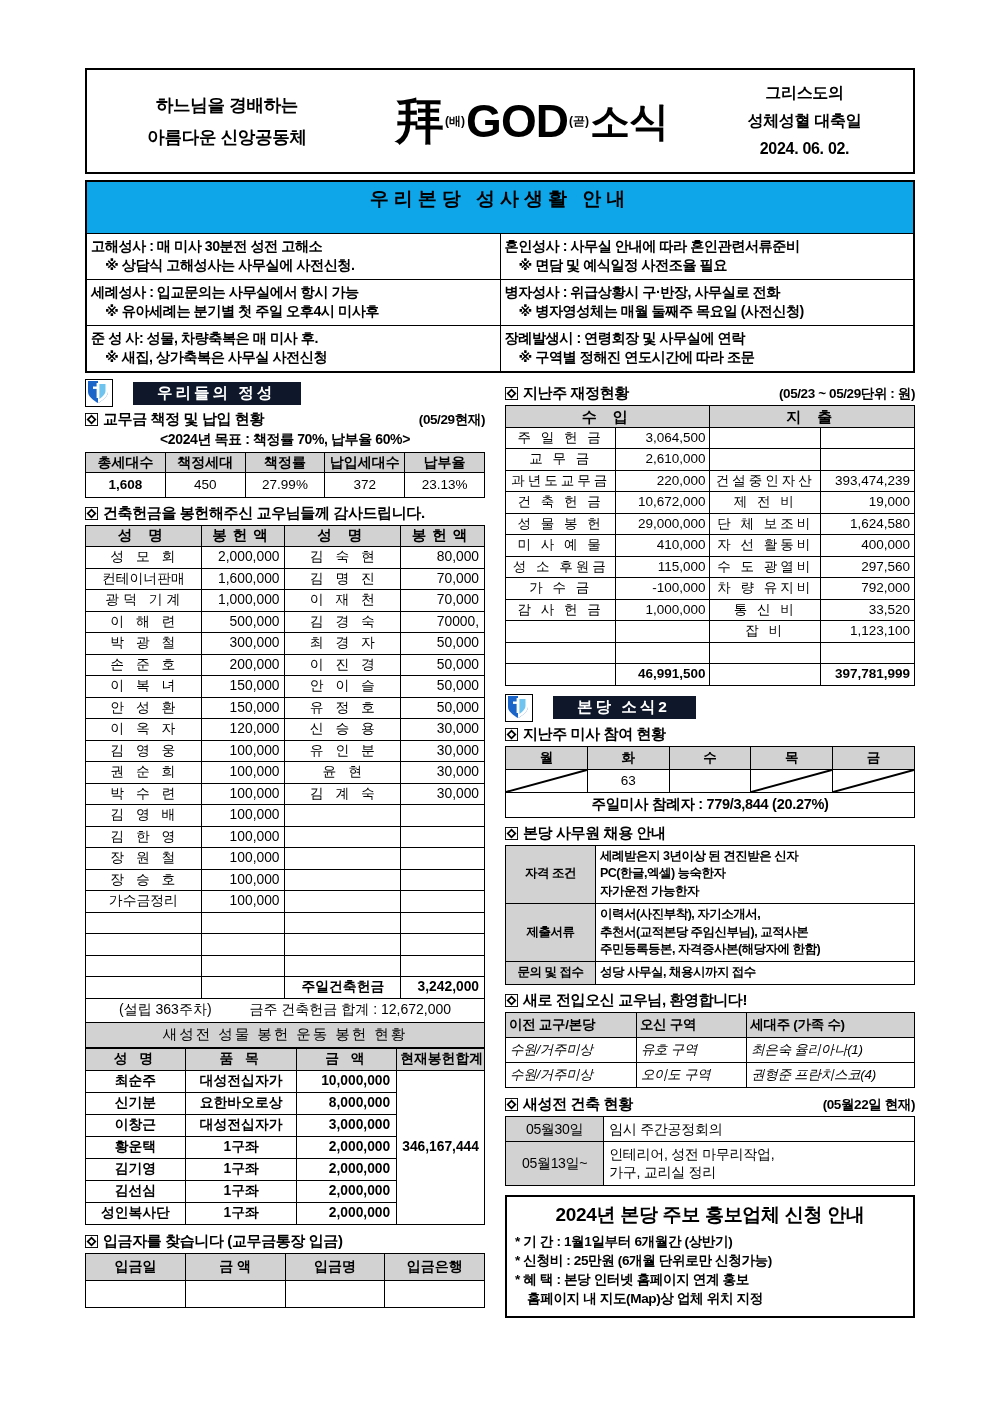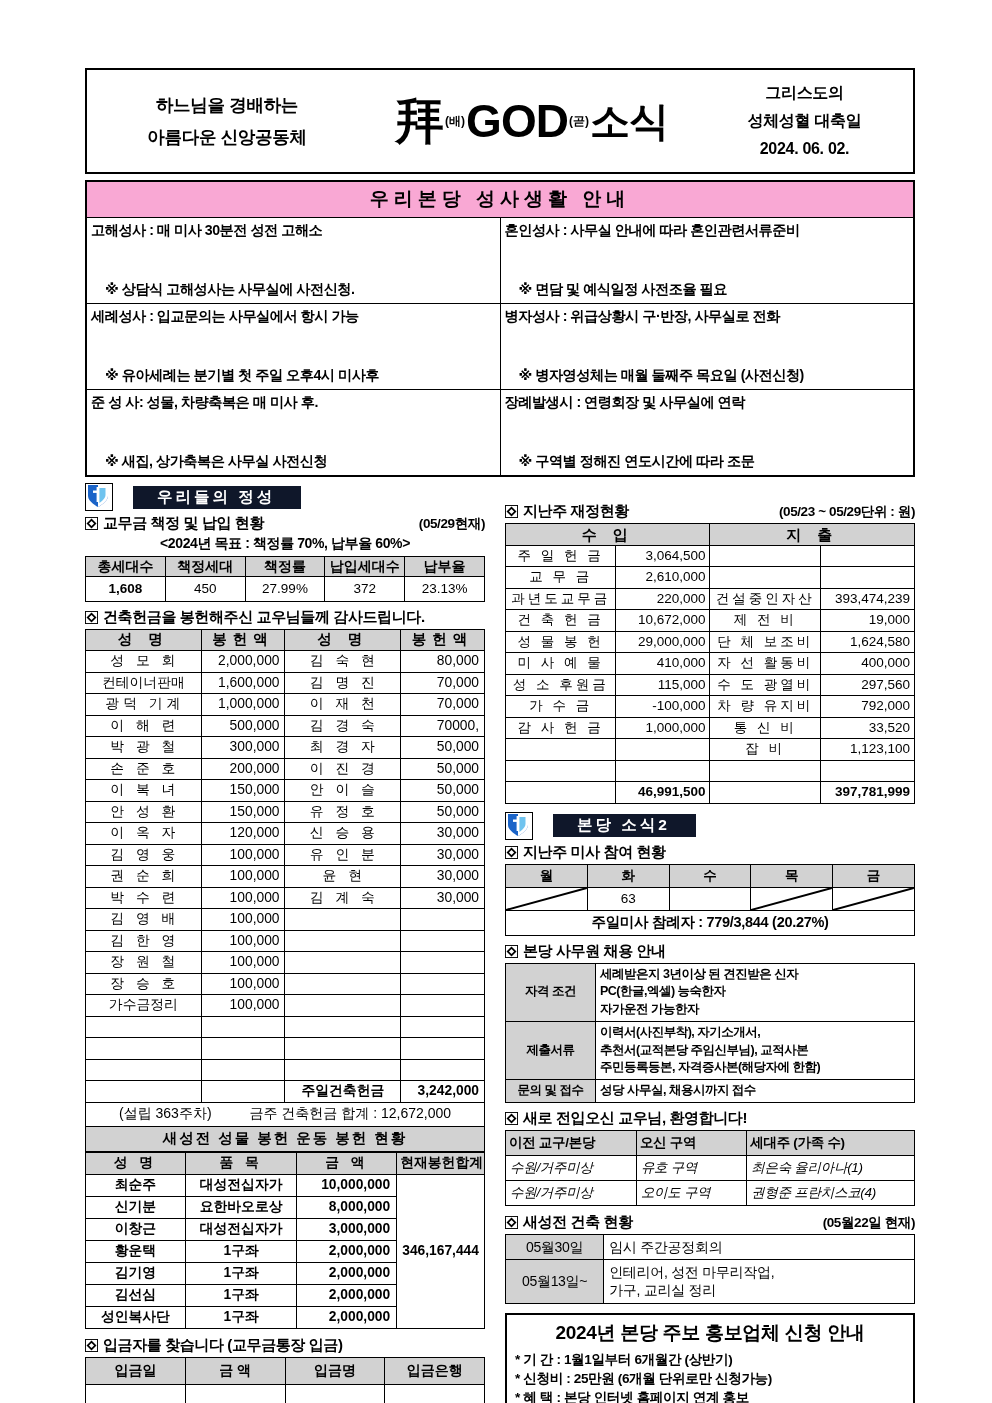--- a/index.html
+++ b/index.html
@@ -23,27 +23,27 @@
   .mh-left{width:268px;text-align:center;font-size:17.5px;font-weight:bold;line-height:1.85;letter-spacing:-0.3px;}
   .mh-mid{flex:1;text-align:center;display:flex;align-items:center;justify-content:center;}
   .mh-bae{font-family:"DejaVu Serif",serif;font-size:49px;font-weight:bold;line-height:1;}
   .mh-sub{font-size:12px;font-weight:bold;vertical-align:-6px;padding:0 1px;}
   .mh-god{font-size:46px;font-weight:bold;letter-spacing:-1px;font-family:"Liberation Sans",sans-serif;}
   .mh-sosik{font-size:40px;font-weight:bold;letter-spacing:-1px;}
   .mh-right{width:205px;text-align:center;font-size:16px;font-weight:bold;line-height:1.75;letter-spacing:-0.3px;}
 
   
   .sacr{margin-top:6px;border:2.5px solid #000;}
-  .sacr-title{background:#f9a8d4;text-align:center;font-size:19px;font-weight:bold;letter-spacing:5px;
-              padding:4px 0 5px;border-bottom:1.5px solid #000;}
+  .sacr-title{background:#0ea5e9;text-align:center;font-size:19px;font-weight:bold;letter-spacing:5px;
+              padding:4px 0 21px;border-bottom:1.5px solid #000;}
   .sacr table td{border:none;border-bottom:1px solid #000;padding:3px 4px 4px;font-size:14.2px;
                  font-weight:bold;letter-spacing:-0.5px;white-space:normal;line-height:1.34;}
   .sacr table tr:last-child td{border-bottom:none;}
   .sacr table td.vsep{border-right:1.2px solid #000;}
-  .sacr .ln2{display:block;padding-left:14px;margin-top:40px;}
+  .sacr .ln2{display:block;padding-left:14px;}
 
   
   .cols{display:flex;margin-top:7px;}
   .colL{width:400px;}
   .colR{width:410px;margin-left:20px;}
 
   
   .banner{display:flex;align-items:center;height:26px;margin-bottom:3px;}
   .shield{width:26px;height:26px;border:1px solid #000;background:#fff;position:relative;flex:none;}
   .shield svg{display:block;}
@@ -62,21 +62,21 @@
   
   .don td{height:18.5px;font-size:13.8px;}
   .don .nm{text-align:center;letter-spacing:4px;padding-left:6px;}
   .don .nm-n{text-align:center;letter-spacing:0px;}
   .don .amt{text-align:right;padding-right:5px;}
   .don-hd td{background:#d2d2d2;font-weight:bold;text-align:center;font-size:14.5px;letter-spacing:6px;}
 
   .total-line{border:1px solid #000;border-top:none;text-align:center;font-weight:normal;font-size:14px;padding:2px 0 3px;}
   .total-line .sp{display:inline-block;}
 
-  .sub-title{background:#d2d2d2;text-align:center;font-weight:bold;font-size:14.5px;letter-spacing:2px;
+  .sub-title{background:#d2d2d2;text-align:center;font-weight:normal;font-size:14.5px;letter-spacing:2px;
              border:1px solid #000;border-top:none;padding:2px 0 3px;}
 
   .sungmul td{height:19px;font-size:13.8px;font-weight:bold;text-align:center;}
   .sungmul .hd{background:#d2d2d2;letter-spacing:4px;}
   .sungmul .amt{text-align:right;padding-right:6px;}
 
   .dep .hd{background:#d2d2d2;font-weight:bold;text-align:center;font-size:14px;}
   .dep td{height:24px;}
 
   
@@ -460,21 +460,21 @@
             <td></td>
             <td></td>
             <td></td>
           </tr>
         </tbody>
       </table>
     </div>
 
     <div class="colR">
 
-      <div class="sec" style="margin-top:18px">
+      <div class="sec" style="margin-top:4px">
         <span class="dia">
           <svg viewBox="0 0 14 14" width="13" height="13">
             <rect x="0.5" y="0.5" width="13" height="13" fill="#fff" stroke="#000"></rect>
             <path d="M7 1.6 L12.4 7 L7 12.4 L1.6 7 Z" fill="#000"></path>
             <path d="M7 4.2 L9.8 7 L7 9.8 L4.2 7 Z" fill="#fff"></path>
           </svg>
         </span>
         <span>지난주 재정현황</span>
         <span class="note">(05/23 ~ 05/29단위 : 원)</span>
       </div>

